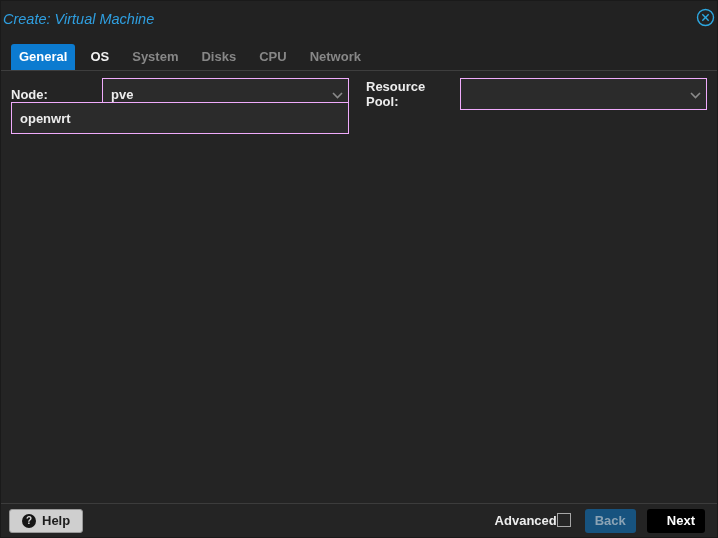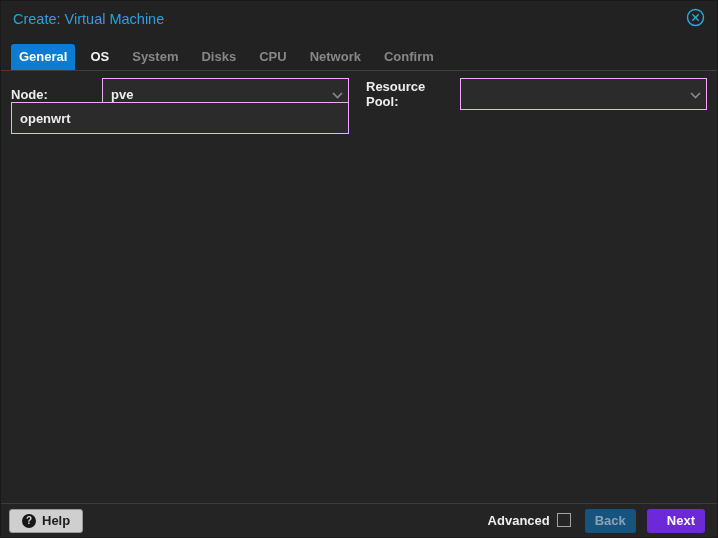--- a/index.html
+++ b/index.html
@@ -18,21 +18,22 @@
     overflow: hidden;
   }
   
   .titlebar {
     position: absolute;
     top: 0; left: 0; right: 0;
     height: 36px;
     background: #222222;
     display: flex;
     align-items: center;
-    padding: 0 12px;
+    padding: 0 2px;
+    font-style: italic;
   }
   .title {
     color: #2f9fe0;
     font-size: 14.5px;
     font-weight: 400;
     flex: 1;
   }
   .close-btn {
     width: 20px; height: 20px;
     display: flex; align-items: center; justify-content: center;
@@ -165,21 +166,21 @@
     font-weight: 700;
     display: flex;
     align-items: center;
     justify-content: center;
     line-height: 1;
   }
   .footer-spacer { flex: 1; }
   .advanced-wrap {
     display: flex;
     align-items: flex-start;
-    gap: 7px;
+    gap: 0;
     margin-right: 14px;
   }
   .advanced-label {
     color: #ededed;
     font-size: 13px;
     font-weight: 600;
   }
   .checkbox {
     width: 14px; height: 14px;
     border: 1px solid #a6a6a6;
@@ -197,21 +198,21 @@
     padding: 0 10px;
     cursor: pointer;
   }
   .btn-back {
     background: #17537f;
     color: #8ba3b5;
     margin-right: 11px;
     cursor: default;
   }
   .btn-next {
-    background: #6d28d9;
+    background: #000000;
     color: #ffffff;
     padding-left: 20px;
   }
 </style>
 </head>
 <body>
 
 <div class="dialog">
 
   <div class="titlebar">
@@ -227,21 +228,20 @@
     </div>
   </div>
 
   <div class="tabbar">
     <div class="tab active">General</div>
     <div class="tab">OS</div>
     <div class="tab disabled">System</div>
     <div class="tab disabled">Disks</div>
     <div class="tab disabled">CPU</div>
     <div class="tab disabled">Network</div>
-    <div class="tab disabled">Confirm</div>
   </div>
 
   <div class="body">
 
     <div class="col-left">
       <div class="form-row">
         <div class="form-label">Node:</div>
         <div class="field">
           <input type="text" value="pve" style="">
           <div class="trigger">

